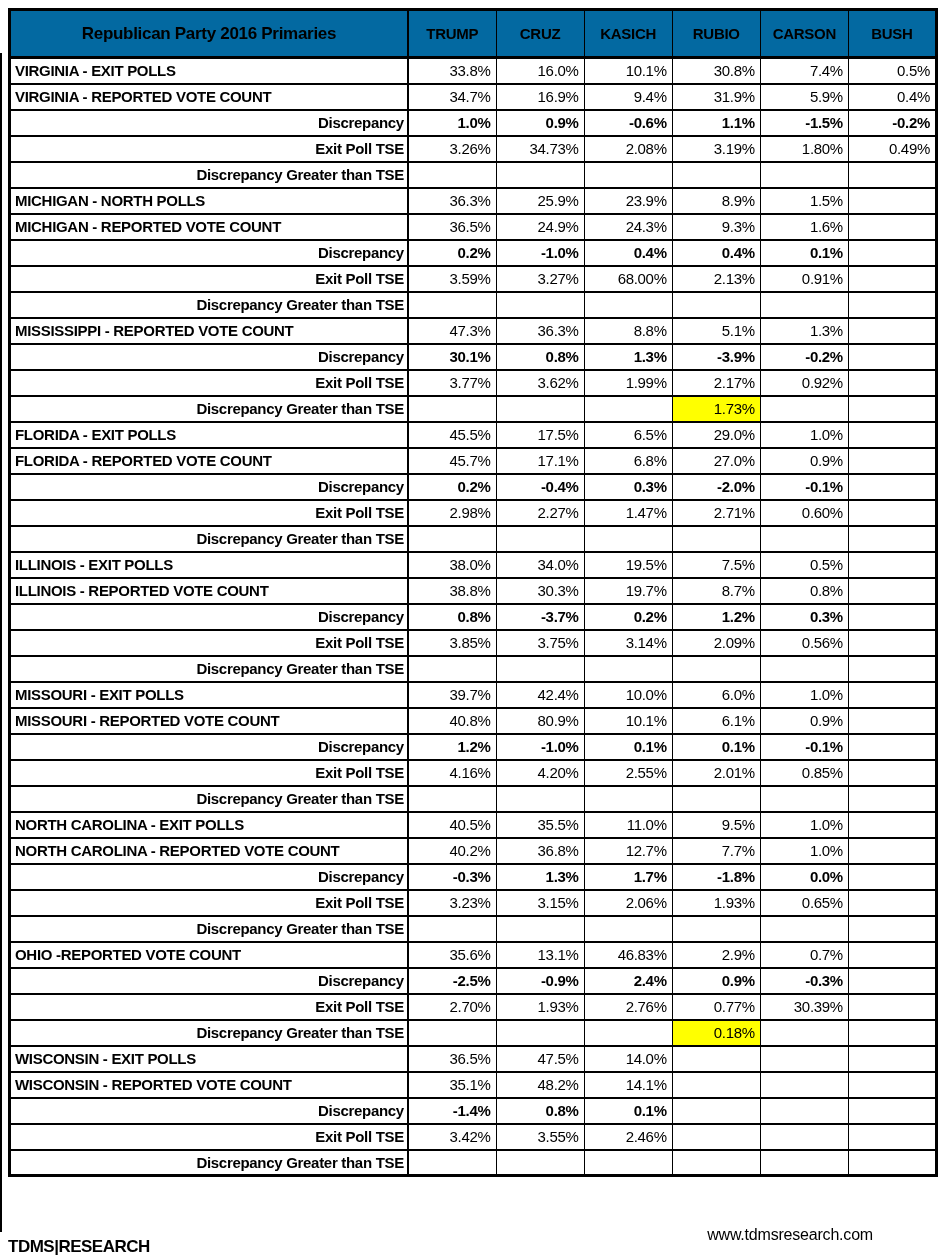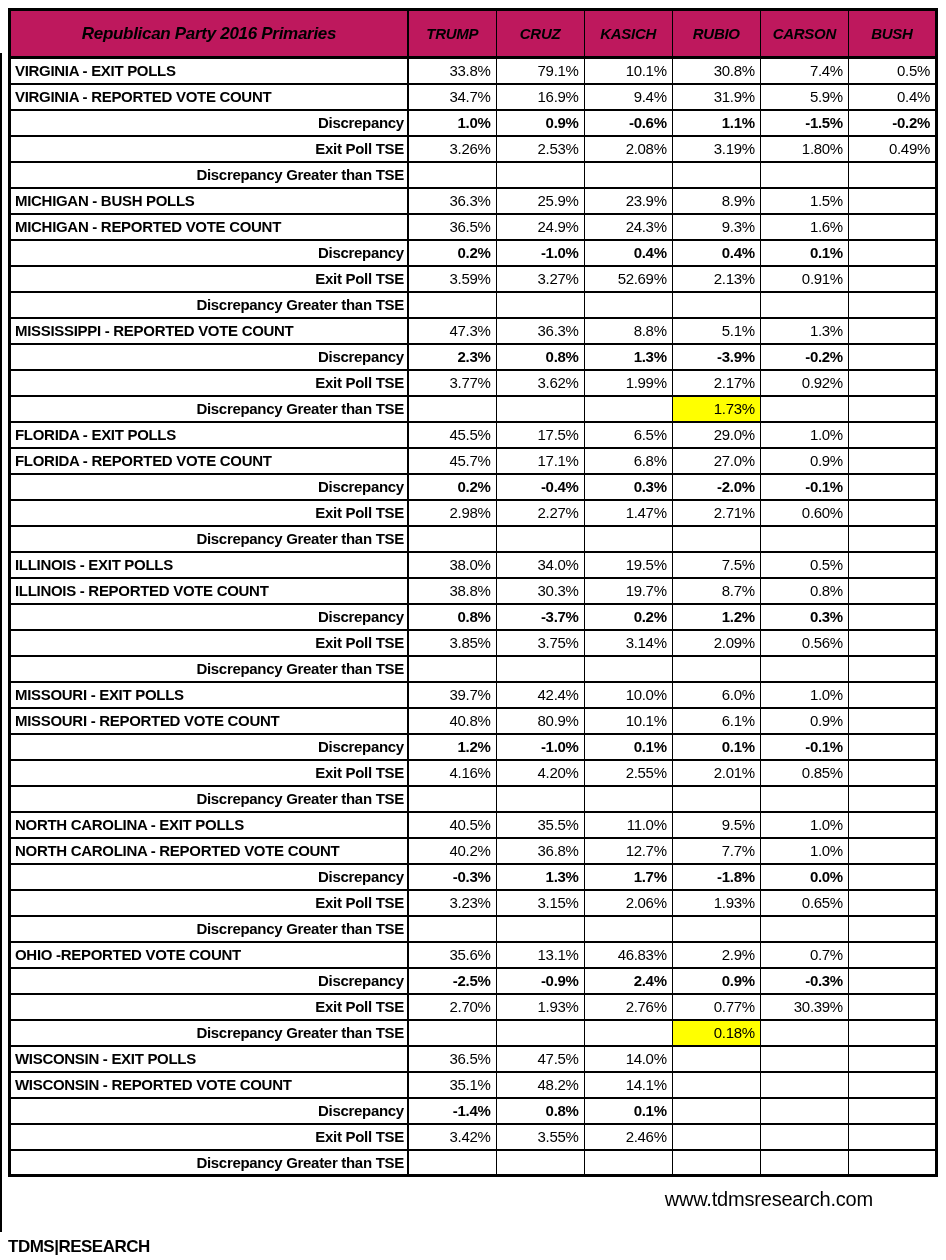--- a/index.html
+++ b/index.html
@@ -29,21 +29,21 @@
     border: 1px solid #000;
     border-top-width: 2px;
     border-bottom-width: 2px;
     overflow: hidden;
     white-space: nowrap;
     vertical-align: middle;
     letter-spacing: -0.3px;
   }
 
   thead tr { height: 48px; }
-  thead th { border-bottom-width: 3px; background: #be185d; font-style: italic; }
+  thead th { border-bottom-width: 3px; background: #0369a1; }
   th.title-cell {
     font-size: 17px; font-weight: bold; text-align: center;
     border-right-width: 2px;
   }
   th.cand-cell { font-size: 15px; font-weight: bold; }
 
   tbody tr { height: 26px; }
   td.label {
     font-size: 15px; font-weight: bold;
     text-align: left; padding-left: 4px; padding-right: 1px;
@@ -58,22 +58,22 @@
     text-align: right; padding-right: 5px;
   }
   tr.row-discrepancy td.val { font-weight: bold; }
   td.val.hl { background: var(--hl, #FFFF00); }
 
   .footer-brand {
     position: absolute; left: 8px; top: 1237px;
     font-size: 17px; font-weight: bold; letter-spacing: -0.5px;
   }
   .footer-site {
-    position: absolute; top: 1188px; right: 73px;
-    font-size: 20px; letter-spacing: -0.2px;
+    position: absolute; top: 1226px; right: 73px;
+    font-size: 16px; letter-spacing: -0.2px;
   }
 </style>
 </head>
 <body>
 
 <div class="page">
 
   <div class="edge-line"></div>
 
   <table class="primaries">
@@ -94,21 +94,21 @@
         <th class="cand-cell">KASICH</th>
         <th class="cand-cell">RUBIO</th>
         <th class="cand-cell">CARSON</th>
         <th class="cand-cell">BUSH</th>
       </tr>
     </thead>
     <tbody id="table-body">
         <tr class="row-exit">
           <td class="label">VIRGINIA - EXIT POLLS</td>
           <td class="val">33.8%</td>
-          <td class="val">79.1%</td>
+          <td class="val">16.0%</td>
           <td class="val">10.1%</td>
           <td class="val">30.8%</td>
           <td class="val">7.4%</td>
           <td class="val">0.5%</td>
         </tr>
         <tr class="row-reported">
           <td class="label">VIRGINIA - REPORTED VOTE COUNT</td>
           <td class="val">34.7%</td>
           <td class="val">16.9%</td>
           <td class="val">9.4%</td>
@@ -121,37 +121,37 @@
           <td class="val">1.0%</td>
           <td class="val">0.9%</td>
           <td class="val">-0.6%</td>
           <td class="val">1.1%</td>
           <td class="val">-1.5%</td>
           <td class="val">-0.2%</td>
         </tr>
         <tr class="row-tse">
           <td class="label">Exit Poll TSE</td>
           <td class="val">3.26%</td>
-          <td class="val">2.53%</td>
+          <td class="val">34.73%</td>
           <td class="val">2.08%</td>
           <td class="val">3.19%</td>
           <td class="val">1.80%</td>
           <td class="val">0.49%</td>
         </tr>
         <tr class="row-greater">
           <td class="label">Discrepancy Greater than TSE</td>
           <td class="val"></td>
           <td class="val"></td>
           <td class="val"></td>
           <td class="val"></td>
           <td class="val"></td>
           <td class="val"></td>
         </tr>
         <tr class="row-exit">
-          <td class="label">MICHIGAN - BUSH POLLS</td>
+          <td class="label">MICHIGAN - NORTH POLLS</td>
           <td class="val">36.3%</td>
           <td class="val">25.9%</td>
           <td class="val">23.9%</td>
           <td class="val">8.9%</td>
           <td class="val">1.5%</td>
           <td class="val"></td>
         </tr>
         <tr class="row-reported">
           <td class="label">MICHIGAN - REPORTED VOTE COUNT</td>
           <td class="val">36.5%</td>
@@ -167,21 +167,21 @@
           <td class="val">-1.0%</td>
           <td class="val">0.4%</td>
           <td class="val">0.4%</td>
           <td class="val">0.1%</td>
           <td class="val"></td>
         </tr>
         <tr class="row-tse">
           <td class="label">Exit Poll TSE</td>
           <td class="val">3.59%</td>
           <td class="val">3.27%</td>
-          <td class="val">52.69%</td>
+          <td class="val">68.00%</td>
           <td class="val">2.13%</td>
           <td class="val">0.91%</td>
           <td class="val"></td>
         </tr>
         <tr class="row-greater">
           <td class="label">Discrepancy Greater than TSE</td>
           <td class="val"></td>
           <td class="val"></td>
           <td class="val"></td>
           <td class="val"></td>
@@ -192,21 +192,21 @@
           <td class="label">MISSISSIPPI - REPORTED VOTE COUNT</td>
           <td class="val">47.3%</td>
           <td class="val">36.3%</td>
           <td class="val">8.8%</td>
           <td class="val">5.1%</td>
           <td class="val">1.3%</td>
           <td class="val"></td>
         </tr>
         <tr class="row-discrepancy">
           <td class="label">Discrepancy</td>
-          <td class="val">2.3%</td>
+          <td class="val">30.1%</td>
           <td class="val">0.8%</td>
           <td class="val">1.3%</td>
           <td class="val">-3.9%</td>
           <td class="val">-0.2%</td>
           <td class="val"></td>
         </tr>
         <tr class="row-tse">
           <td class="label">Exit Poll TSE</td>
           <td class="val">3.77%</td>
           <td class="val">3.62%</td>

